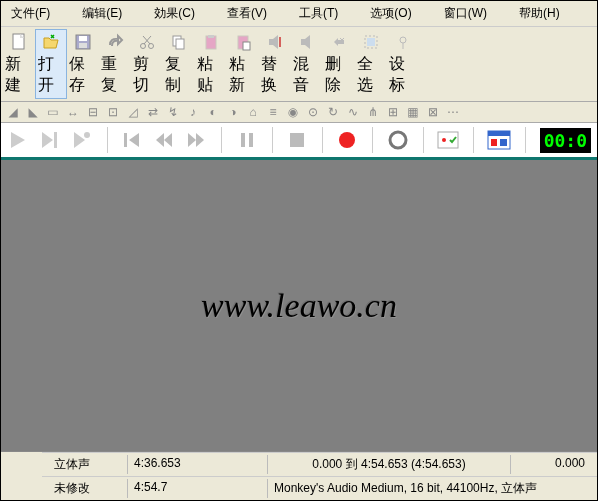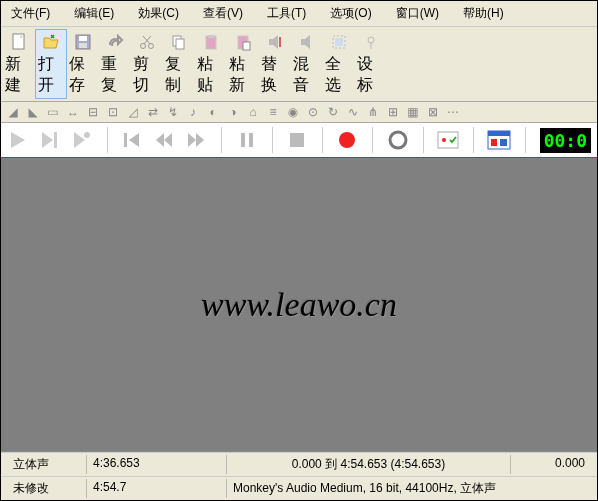--- a/index.html
+++ b/index.html
@@ -1,30 +1,30 @@
 <!DOCTYPE html>
 <html><head>
 <meta charset="utf-8">
 <style>
 * { box-sizing: border-box; margin: 0; padding: 0; }
 body { width: 598px; height: 501px; font-family: "SimSun", sans-serif; font-size: 12px; background: #f0f0f0; border: 1px solid #000; display: flex; flex-direction: column; overflow: hidden; }
-.menubar { display: flex; background: #ece9d8; padding: 2px 4px; gap: 12px; border-bottom: 1px solid #ccc; }
+.menubar { display: flex; background: #ece9d8; padding: 2px 4px; gap: 20px; border-bottom: 1px solid #ccc; }
 .menubar span { padding: 2px 6px; cursor: default; }
 .toolbar1 { display: flex; background: #ece9d8; padding: 2px; border-bottom: 1px solid #aaa; align-items: center; }
 .tool-btn { display: flex; flex-direction: column; align-items: center; width: 32px; padding: 2px; font-size: 16px; gap: 2px; cursor: default; }
 .tool-btn.selected { background: #dbeaf9; border: 1px solid #8ab4df; }
 .tool-btn .ic { width: 20px; height: 20px; display: flex; align-items: center; justify-content: center; }
 .toolbar2 { display: flex; background: #ece9d8; padding: 2px 4px; gap: 4px; border-bottom: 1px solid #aaa; align-items: center; }
 .toolbar2 .sm-ic { width: 16px; height: 16px; display: flex; align-items: center; justify-content: center; color: #888; }
-.toolbar3 { display: flex; background: #fff; padding: 4px 6px; gap: 10px; align-items: center; border-bottom: 1px solid #0f766e; }
+.toolbar3 { display: flex; background: #fff; padding: 4px 6px; gap: 10px; align-items: center; border-bottom: 3px solid #0f766e; }
 .play-btn { width: 34px; height: 26px; display: flex; align-items: center; justify-content: center; cursor: default; }
 .canvas { flex: 1; background: #808080; display: flex; align-items: center; justify-content: center; position: relative; }
 .watermark { font-family: Georgia, serif; font-style: italic; font-size: 34px; color: #000000; text-shadow: 1px 1px 0 #909090, -1px -1px 0 #707070; }
 .status { background: #ece9d8; border-top: 1px solid #888; font-size: 12px; }
-.status-row { display: flex; padding: 2px 6px; border-top: 1px solid #ccc; }
+.status-row { display: flex; padding: 2px 6px; border-top: 1px solid #ccc; margin-left: 41px; }
 .status-cell { padding: 1px 6px; border-right: 1px solid #bbb; }
 .timer { background: #000; color: #0f0; font-family: monospace; font-weight: bold; font-size: 18px; padding: 2px 4px; margin-left: auto; }
 .sep { width: 1px; height: 26px; background: #ccc; margin: 0 4px; }
 svg { display: block; }
 </style>
 </head>
 <body>
 
 <div class="menubar">
   <span>文件(F)</span>
@@ -120,20 +120,29 @@
       </span>
       <span>替换</span>
     </div>
   <div class="tool-btn">
       <span class="ic">
         <svg width="18" height="18">
           <path d="M3 6 L7 6 L12 2 L12 16 L7 12 L3 12 Z" fill="#bbb"></path>
         </svg>
       </span>
       <span>混音</span>
+    </div>
+  <div class="tool-btn">
+      <span class="ic">
+        <svg width="18" height="18">
+          <path d="M4 9 L8 5 L8 7 L14 7 L14 11 L8 11 L8 13 Z" fill="#bbb"></path>
+          <path d="M10 5 L14 9 M14 5 L10 9" stroke="#bbb"></path>
+        </svg>
+      </span>
+      <span>删除</span>
     </div>
   <div class="tool-btn">
       <span class="ic">
         <svg width="18" height="18">
           <rect x="3" y="3" width="12" height="12" fill="none" stroke="#bbb" stroke-dasharray="2"></rect>
           <rect x="5" y="5" width="8" height="8" fill="#cde"></rect>
         </svg>
       </span>
       <span>全选</span>
     </div>

